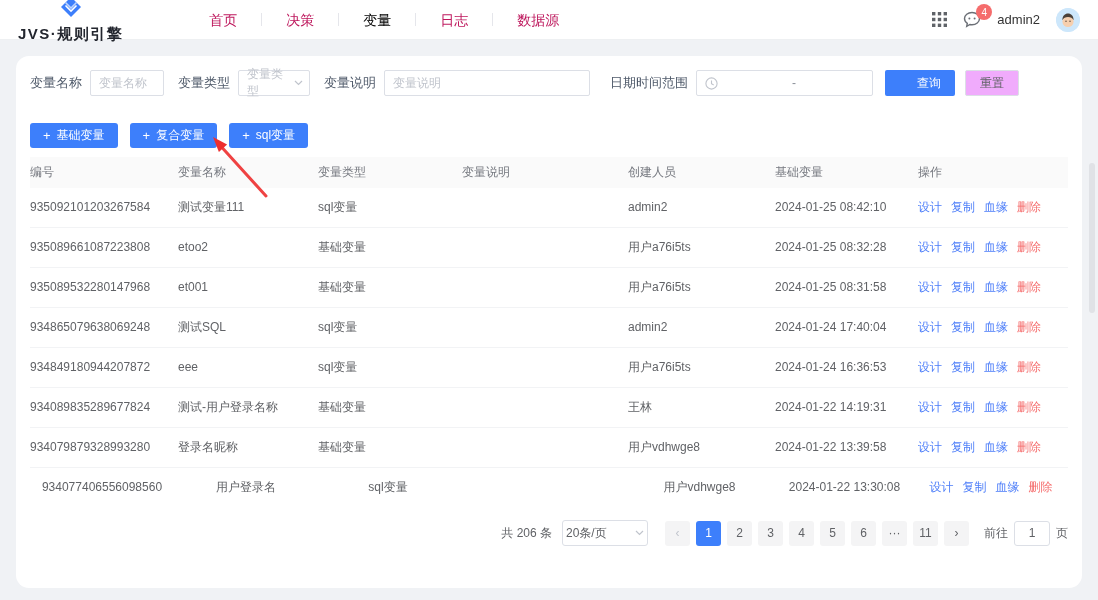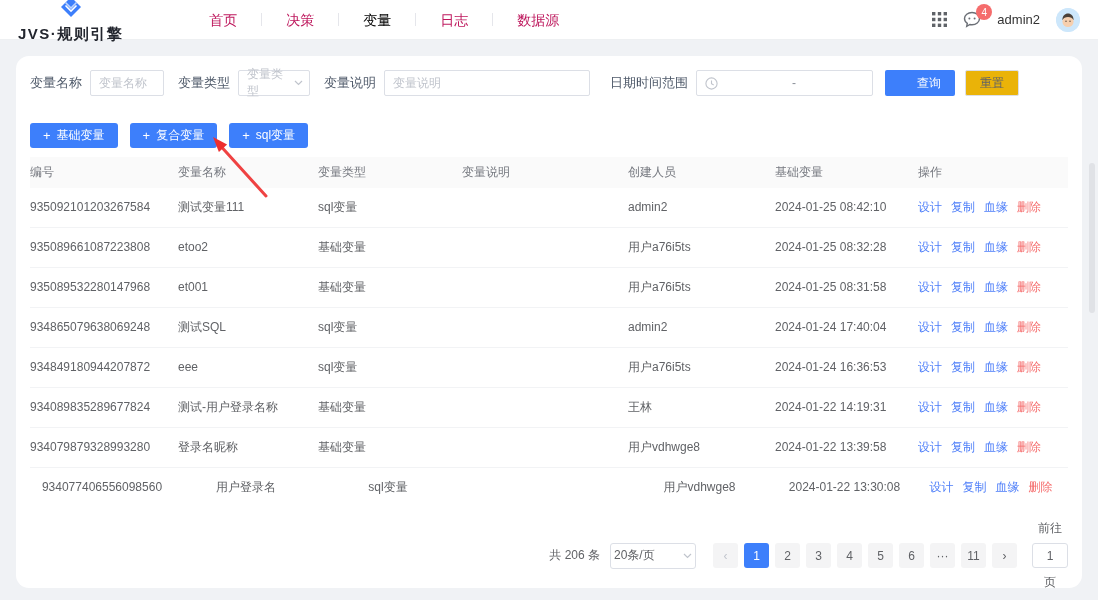--- a/index.html
+++ b/index.html
@@ -59,21 +59,21 @@
   .date-range {
     width: 177px; height: 26px; border: 1px solid #dcdfe6; border-radius: 2px;
     display: flex; align-items: center; padding: 0 8px; gap: 6px; cursor: pointer;
   }
   .date-sep { flex: 1; text-align: center; color: #8a9099; font-size: 12px; }
   .btn {
     height: 26px; border: none; border-radius: 2px; font-size: 12px; cursor: pointer;
     padding: 0 14px; font-family: inherit;
   }
   .btn-primary { background: #3d7ffb; color: #fff; }
-  .btn-plain { background: #eab308; color: #606266; border: 1px solid #dcdfe6; text-align: center; }
+  .btn-plain { background: #f0abfc; color: #606266; border: 1px solid #dcdfe6; text-align: center; }
   .search-btn { margin-left: 12px; padding-left: 32px; }
   .reset-btn { margin-left: 10px; }
   
   .toolbar { margin-top: 27px; display: flex; gap: 12px; }
   .tb-btn {
     height: 25px; background: #3d7ffb; color: #fff; border: none; border-radius: 3px;
     font-size: 12px; display: inline-flex; align-items: center; gap: 6px;
     padding: 0 13px; cursor: pointer; font-family: inherit;
   }
   .plus { font-size: 13px; line-height: 1; }
@@ -104,21 +104,21 @@
     display: flex; align-items: center; justify-content: space-between;
     padding: 0 3px; color: #606266; cursor: pointer; margin-right: 14px;
   }
   .pg-btn {
     min-width: 25px; height: 25px; background: #f4f4f5; border: none; border-radius: 3px;
     margin: 0 3px; font-size: 12px; color: #606266; cursor: pointer;
     display: inline-flex; align-items: center; justify-content: center; font-family: inherit;
   }
   .pg-btn.active { background: #3d7ffb; color: #fff; }
   .pg-btn.disabled { color: #c0c4cc; cursor: default; }
-  .pg-goto { margin-left: 12px; display: flex; align-items: center; gap: 6px; flex-direction: column; }
+  .pg-goto { margin-left: 12px; display: flex; align-items: center; gap: 6px; }
   .pg-input {
     width: 36px; height: 25px; border: 1px solid #dcdfe6; border-radius: 3px;
     text-align: center; font-size: 12px; color: #606266; outline: none; font-family: inherit;
   }
   
   .scroll-thumb {
     position: fixed; right: 3px; top: 163px; width: 6px; height: 150px;
     background: #e0e2e6; border-radius: 3px;
   }
 </style>

